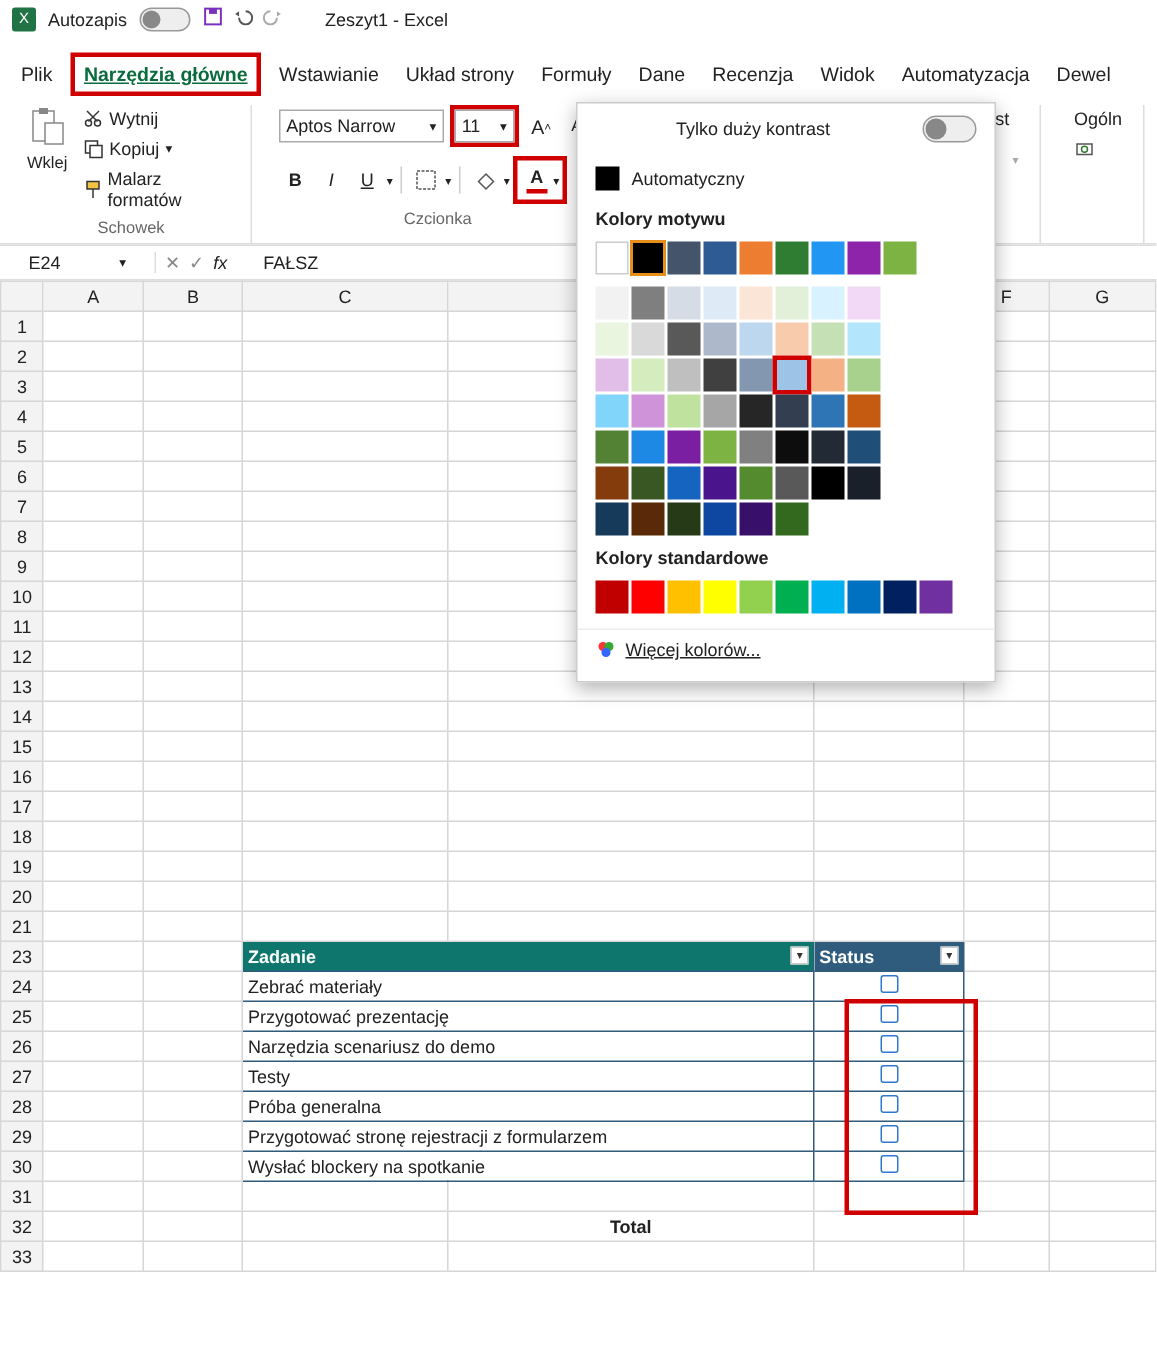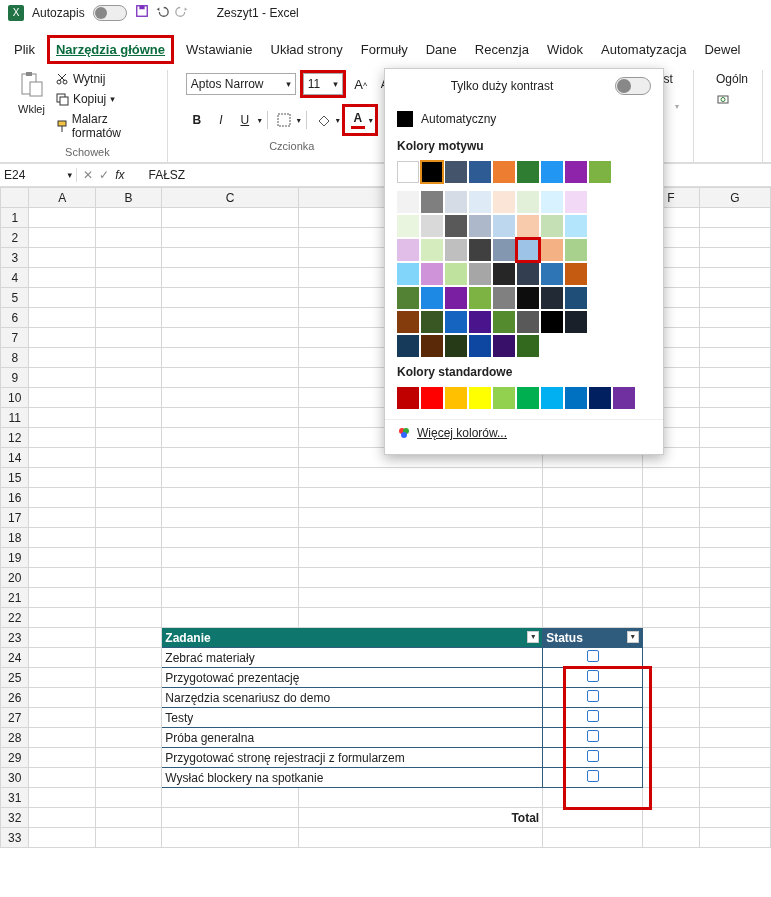--- a/index.html
+++ b/index.html
@@ -23,21 +23,21 @@
   .font-select { width:110px; height:22px; border:1px solid #aaa; font-size:12px; padding:0 4px; display:flex; align-items:center; justify-content:space-between;}
   .size-select { width:40px; height:22px; border:1px solid #aaa; font-size:12px; padding:0 4px; display:flex; align-items:center; justify-content:space-between;}
   .size-hl { border:3px solid #d10000; }
   .fontcolor-hl { border:3px solid #d10000; padding:2px; display:inline-flex; }
   .icon-btn { width:22px;height:22px; display:inline-flex;align-items:center;justify-content:center; }
   .row-icons { display:flex; gap:2px; margin-top:4px; align-items:center;}
   .sep { width:1px; height:18px; background:#ccc; margin:0 3px;}
   .colorline { width:14px;height:3px;background:#d10000; margin-top:1px;}
   .align-icon { width:18px;height:14px; }
   .formula-bar { display:flex; align-items:center; border-top:1px solid #ddd; border-bottom:1px solid #ddd; height:24px; }
-  .namebox { width:77px; border-right:1px solid #ddd; padding:0 4px; display:flex; justify-content:space-between; align-items:center; font-size:12px;}
+  .namebox { width:104px; border-right:1px solid #ddd; padding:0 19px; display:flex; justify-content:space-between; align-items:center; font-size:12px;}
   .fx-area { display:flex; align-items:center; gap:6px; padding:0 6px; font-size:12px;}
   .grid-wrap { position:relative; }
   table.sheet { border-collapse:collapse; width:771px; table-layout:fixed; }
   table.sheet th, table.sheet td { border:1px solid #d6d6d6; font-size:12px; height:20px; padding:0 3px; text-align:left; overflow:hidden; white-space:nowrap;}
   table.sheet th { background:#f3f3f3; font-weight:normal; text-align:center; }
   table.sheet th.rowhdr { width:24px; text-align:center;}
   .colA{width:56px}.colB{width:56px}.colC{width:115px}.colD{width:206px}.colE{width:84px}.colF{width:48px}.colG{width:60px}
   .filter { float:right; width:12px;height:12px;background:#fff;border:1px solid #ccc; display:inline-flex;align-items:center;justify-content:center;font-size:8px;color:#333;}
   .checkbox { width:12px;height:12px;border:1.4px solid #2f78d0; display:inline-block; border-radius:2px;}
   .status-hl { position:absolute; border:3px solid #d10000; pointer-events:none; }
@@ -437,20 +437,30 @@
           <th class="rowhdr">12</th>
           <td></td>
           <td></td>
           <td></td>
           <td></td>
           <td></td>
           <td></td>
           <td></td>
         </tr>
         <tr>
+          <th class="rowhdr">13</th>
+          <td></td>
+          <td></td>
+          <td></td>
+          <td></td>
+          <td></td>
+          <td></td>
+          <td></td>
+        </tr>
+        <tr>
           <th class="rowhdr">14</th>
           <td></td>
           <td></td>
           <td></td>
           <td></td>
           <td></td>
           <td></td>
           <td></td>
         </tr>
         <tr>
@@ -508,30 +518,20 @@
           <td></td>
           <td></td>
           <td></td>
           <td></td>
           <td></td>
           <td></td>
           <td></td>
         </tr>
         <tr>
           <th class="rowhdr">21</th>
-          <td></td>
-          <td></td>
-          <td></td>
-          <td></td>
-          <td></td>
-          <td></td>
-          <td></td>
-        </tr>
-        <tr>
-          <th class="rowhdr">22</th>
           <td></td>
           <td></td>
           <td></td>
           <td></td>
           <td></td>
           <td></td>
           <td></td>
         </tr>
         <tr>
           <th class="rowhdr">23</th>
@@ -613,21 +613,21 @@
           <td></td>
           <td></td>
           <td></td>
           <td></td>
         </tr>
         <tr>
           <th class="rowhdr">32</th>
           <td></td>
           <td></td>
           <td></td>
-          <td style="text-align: right; font-weight: bold;">Total</td>
+          <td style="text-align: center; font-weight: bold;">Total</td>
           <td></td>
           <td></td>
           <td></td>
         </tr>
         <tr>
           <th class="rowhdr">33</th>
           <td></td>
           <td></td>
           <td></td>
           <td></td>

